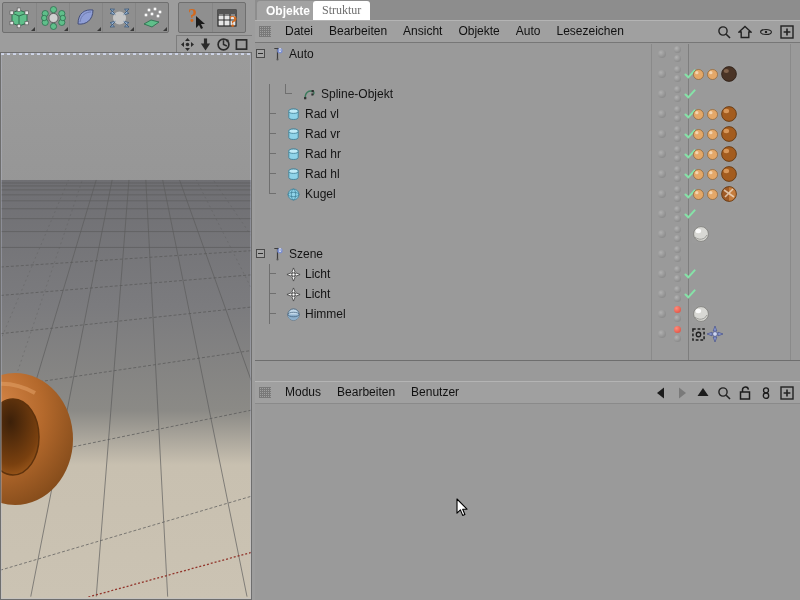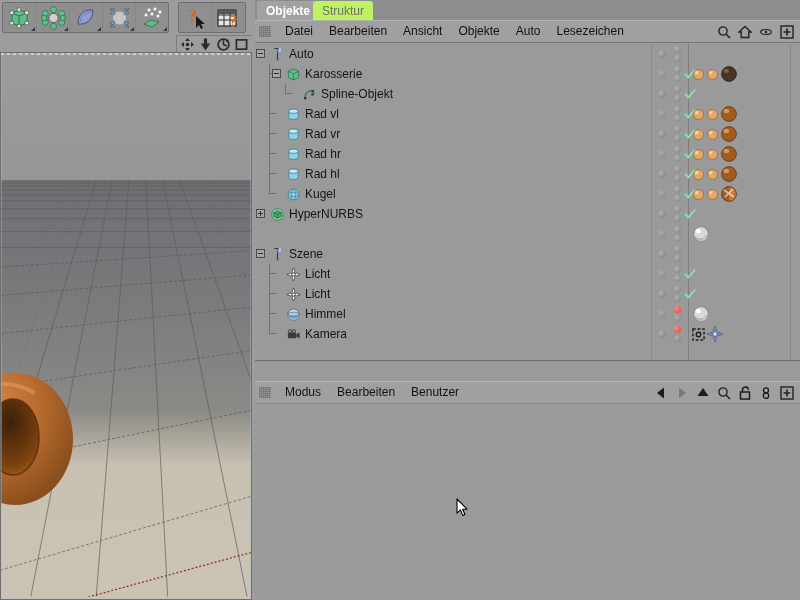--- a/index.html
+++ b/index.html
@@ -42,21 +42,21 @@
   #cursor{ position:absolute; width:12px; height:19px; pointer-events:none; }
 
   
   #right-col{ position:absolute; left:255px; top:0; width:545px; height:600px; background:#9a9a9a; }
 
   
   #tabbar{ position:absolute; left:0; top:0; width:545px; height:20px; background:#8d8d8d; }
   .tab{ position:absolute; top:1px; height:19px; padding:0 9px; display:flex; align-items:center;
         font-size:12px; border-radius:3px 3px 0 0; cursor:pointer; }
   .tab.active{ background:#a2a2a2; color:#ffffff; font-weight:bold; }
-  .tab.inactive{ background:#bef264; color:#6e6e6e; }
+  .tab.inactive{ background:#ffffff; color:#6e6e6e;font-family:Liberation Serif, serif; }
 
   
   .menubar{ position:absolute; left:0; width:545px; height:23px; background:#a0a0a0;
             border-top:1px solid #b4b4b4; border-bottom:1px solid #777; display:flex; align-items:center; }
   .grip{ width:12px; height:11px; margin-left:4px; margin-right:6px;
          background:repeating-linear-gradient(0deg,#6d6d6d 0 1px,transparent 1px 2px),
                     repeating-linear-gradient(90deg,#6d6d6d 0 1px,transparent 1px 2px);
          opacity:.75; }
   .mi{ padding:0 8px; font-size:12px; color:#111; cursor:pointer; line-height:23px; }
   .mbright{ margin-left:auto; display:flex; align-items:center; gap:7px; padding-right:6px; }
@@ -352,32 +352,20 @@
         <text x="10.6" y="5.4" font-size="5" text-anchor="middle" fill="#fff" font-family="Liberation Sans, sans-serif">0</text>
         <circle cx="8" cy="13.4" r="1.1" fill="#555"></circle>
                 </svg></span>
               <span class="objlabel">Auto</span>
             </div>
             <span class="dotsA"></span>
             <span class="dotsB1 "></span>
             <span class="dotsB2 "></span>
           </div>
           <div class="row">
-            <div class="namecell">
-              <span class="treeline" style="left:14px;top:0;width:1px;height:10px;"></span>
-              <span class="treeline" style="left:14px;top:9px;width:7px;height:1px;"></span>
-              <span class="treeline" style="left:14px;top:9px;width:1px;height:11px;"></span>
-              <span class="twisty" style="left:17px;top:5px;"></span>
-              <span style="display:inline-block;width:31px"></span>
-              <span class="objicon"><svg width="15" height="15" viewBox="0 0 16 16">
-                  <path d="M2.5 4.6 L8 2 L13.5 4.6 L13.5 11 L8 13.8 L2.5 11 Z" fill="#5fbf8a" stroke="#2f6f4f" stroke-width=".9"></path>
-        <path d="M2.5 4.6 L8 7.4 L13.5 4.6 M8 7.4 L8 13.8" fill="none" stroke="#2f6f4f" stroke-width=".8"></path>
-                </svg></span>
-              <span class="objlabel">Karosserie</span>
-            </div>
             <span class="dotsA"></span>
             <span class="dotsB1 "></span>
             <span class="dotsB2 "></span>
             <svg class="chk" viewBox="0 0 12 12">
       <path d="M1.5 6.5 L4.3 9.3 L10.6 2.4" fill="none" stroke="#86e3a8" stroke-width="2" stroke-linecap="round"></path>
             </svg>
             <span class="tags">
               <svg class="tagimg small" viewBox="0 0 14 14">
         <circle cx="7" cy="7" r="5.4" fill="#e4a869" stroke="#8d5e2d" stroke-width=".7"></circle>
         <circle cx="5.2" cy="5" r="1.8" fill="#f6dcbc" opacity=".85"></circle>
@@ -587,30 +575,20 @@
               <svg class="tagimg" viewBox="0 0 18 18">
         <rect width="18" height="18" fill="#9b9b9b"></rect>
         <circle cx="9" cy="9" r="7.4" fill="#9e5a26"></circle>
         <path d="M9 1.6 A7.4 7.4 0 0 1 9 16.4 Z" fill="#c47c3d"></path>
         <path d="M4 5 L14 12 M5 12 L13 4" stroke="#f2e2cf" stroke-width="1.6" opacity=".75"></path>
         <circle cx="9" cy="9" r="7.4" fill="none" stroke="#5e330d" stroke-width=".8"></circle>
               </svg>
             </span>
           </div>
           <div class="row">
-            <div class="namecell">
-              <span class="twisty plus" style="left:1px;top:5px;"></span>
-              <span style="display:inline-block;width:15px"></span>
-              <span class="objicon"><svg width="15" height="15" viewBox="0 0 16 16">
-                  <circle cx="8" cy="8" r="6.1" fill="#8fe0ad" stroke="#2f6f4f" stroke-width=".9"></circle>
-        <path d="M4 6 L8 4 L12 6 L12 10 L8 12 L4 10 Z" fill="#43ad72" stroke="#215a3c" stroke-width=".8"></path>
-        <path d="M4 6 L8 8 L12 6 M8 8 L8 12" fill="none" stroke="#215a3c" stroke-width=".7"></path>
-                </svg></span>
-              <span class="objlabel">HyperNURBS</span>
-            </div>
             <span class="dotsA"></span>
             <span class="dotsB1 "></span>
             <span class="dotsB2 "></span>
             <svg class="chk" viewBox="0 0 12 12">
       <path d="M1.5 6.5 L4.3 9.3 L10.6 2.4" fill="none" stroke="#86e3a8" stroke-width="2" stroke-linecap="round"></path>
             </svg>
           </div>
           <div class="row">
             <span class="dotsA"></span>
             <span class="dotsB1 "></span>
@@ -710,34 +688,20 @@
               <svg class="tagimg" viewBox="0 0 18 18">
         <rect width="18" height="18" fill="#9b9b9b"></rect>
         <circle cx="9" cy="9" r="7.4" fill="#d8d8d4"></circle>
         <circle cx="9" cy="9" r="7.4" fill="none" stroke="#7a7a76" stroke-width=".8"></circle>
         <ellipse cx="6.3" cy="6" rx="2.8" ry="2.2" fill="#ffffff" opacity=".9"></ellipse>
         <path d="M3 12 A7.4 7.4 0 0 0 15 10" fill="none" stroke="#9a9a96" stroke-width="1"></path>
               </svg>
             </span>
           </div>
           <div class="row">
-            <div class="namecell">
-              <span class="treeline" style="left:14px;top:0;width:1px;height:10px;"></span>
-              <span class="treeline" style="left:14px;top:9px;width:7px;height:1px;"></span>
-              <span style="display:inline-block;width:31px"></span>
-              <span class="objicon"><svg width="15" height="15" viewBox="0 0 16 16">
-                  <rect x="2" y="6" width="9" height="6" rx="1" fill="#3a3a3a"></rect>
-        <path d="M11 8 L14.5 5.8 V12.2 L11 10 Z" fill="#3a3a3a"></path>
-        <circle cx="4.4" cy="4.4" r="2.1" fill="#4a4a4a"></circle>
-                  <circle cx="8.4" cy="4.4" r="2.1" fill="#4a4a4a"></circle>
-        <circle cx="4.4" cy="4.4" r="0.8" fill="#ddd"></circle>
-                  <circle cx="8.4" cy="4.4" r="0.8" fill="#ddd"></circle>
-                </svg></span>
-              <span class="objlabel">Kamera</span>
-            </div>
             <span class="dotsA"></span>
             <span class="dotsB1 red"></span>
             <span class="dotsB2 "></span>
             <span class="tags">
               <svg class="tagimg small" viewBox="0 0 14 14">
         <rect x="1" y="1" width="12" height="12" fill="none" stroke="#1e1e1e" stroke-width="1.6" stroke-dasharray="3 2"></rect>
         <circle cx="7" cy="7" r="2.4" fill="none" stroke="#1e1e1e" stroke-width="1.4"></circle>
               </svg>
               <svg class="tagimg" viewBox="0 0 18 18">
         <g fill="#8b9ad4" stroke="#47538c" stroke-width=".7">

